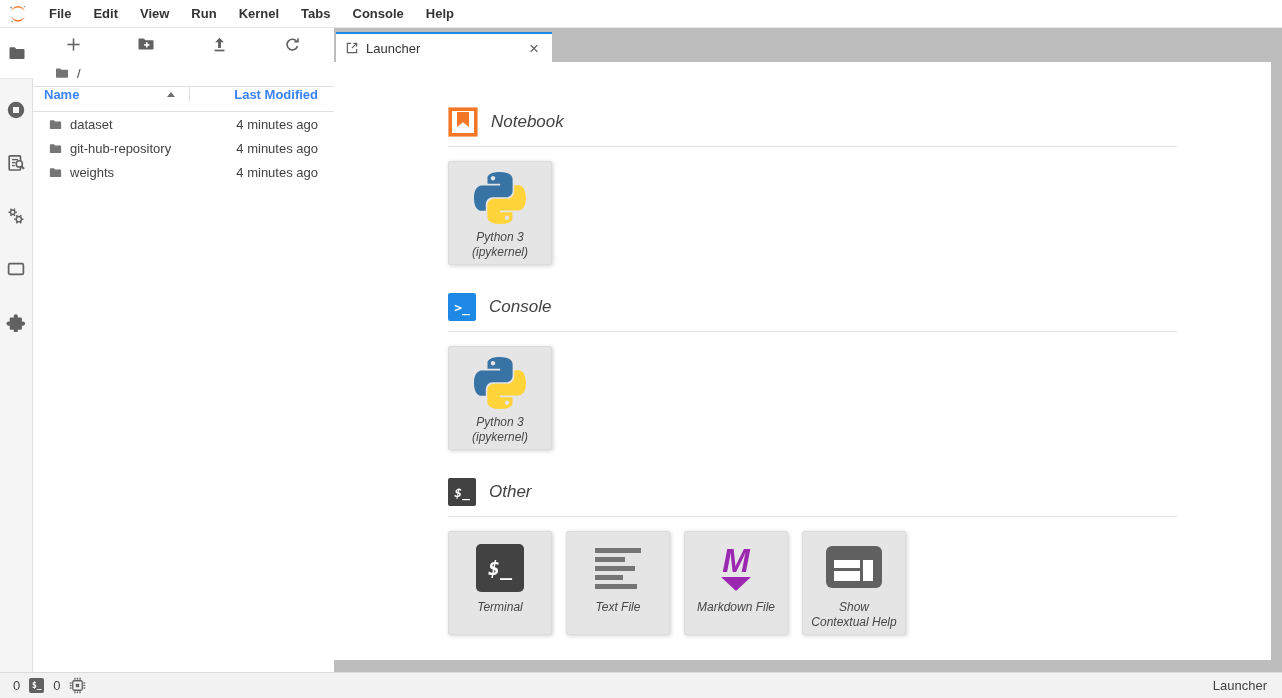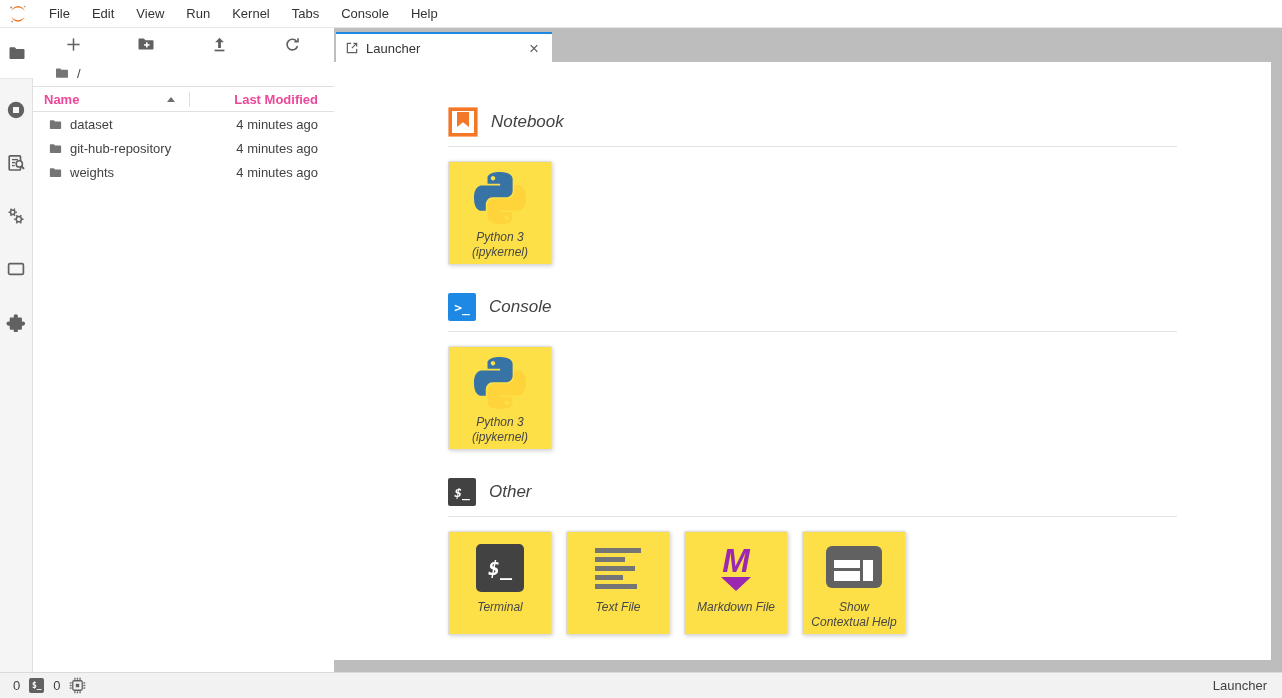--- a/index.html
+++ b/index.html
@@ -4,37 +4,37 @@
 <style>
   * { margin:0; padding:0; box-sizing:border-box; }
   html,body { width:1282px; height:698px; }
   body { position:relative; background:#bdbdbd; font-family:"Liberation Sans",sans-serif; color:#333; overflow:hidden; }
   svg { display:block; }
 
   
   #menubar { position:absolute; left:0; top:0; width:1282px; height:28px; background:#fff;
              border-bottom:1px solid #e7e7e7; display:flex; align-items:center; z-index:9; }
   #menubar .logo { margin-left:8px; margin-right:10px; }
-  .menu-item { font-size:13px; color:#333; padding:0 11px; height:28px; line-height:27px; cursor:default; }
+  .menu-item { font-size:13px; color:#333; padding:0 11px; height:28px; line-height:27px; cursor:default;font-weight:bold; }
 
   
   #sidebar { position:absolute; left:0; top:28px; width:33px; height:644px; background:#f5f5f5;
              border-right:1px solid #e0e0e0; }
   .side-cell { height:50px; display:flex; align-items:center; justify-content:center; }
   .side-cell.active { background:#fff; margin-right:-1px; }
   #sidebar-lower { border-top:1px solid #e6e6e6; padding-top:4px; }
   #sidebar-lower .side-cell { height:53px; }
 
   
   #filebrowser { position:absolute; left:33px; top:28px; width:301px; height:644px; background:#fff; }
   #fb-toolbar { height:32px; display:flex; align-items:center; justify-content:space-between; padding:0 30px 0 28px; }
   .tb-btn { width:24px; height:24px; display:flex; align-items:center; justify-content:center; }
   #fb-breadcrumb { height:26px; display:flex; align-items:center; padding-left:21px; gap:7px; font-size:13px; color:#424242; }
   #fb-header { height:26px; border-top:1px solid #e0e0e0; border-bottom:1px solid #e0e0e0;
-               display:flex; align-items:center; font-size:13px; font-weight:bold; color:#ec4899;gap:32px; }
+               display:flex; align-items:flex-start; font-size:13px; font-weight:bold; color:#3b82f6;gap:32px; }
   .col-name { flex:0 0 157px; border-right:1px solid #e0e0e0; display:flex; align-items:center;
               justify-content:space-between; padding:0 14px 0 11px; }
   .caret-up { width:0; height:0; border-left:4.5px solid transparent; border-right:4.5px solid transparent;
               border-bottom:5.5px solid #6d6d6d; }
   .col-mod { flex:1; display:flex; align-items:center; justify-content:flex-end; padding-right:16px; }
   .fb-row { height:24px; display:flex; align-items:center; padding-left:15px; gap:7px; font-size:13px; color:#424242; }
   .fb-row .mod { margin-left:auto; padding-right:16px; }
 
   
   #dock { position:absolute; left:334px; top:28px; width:948px; height:644px; background:#bdbdbd; }
@@ -45,21 +45,21 @@
   .tab .tab-label { margin-left:7px; }
   .tab .tab-close { margin-left:auto; font-size:17px; color:#616161; line-height:1; padding:0 4px; }
   #content { position:absolute; left:0; top:34px; width:937px; height:598px; background:#fff; overflow:hidden; }
 
   
   #launcher { padding:45px 0 0 114px; width:843px; }
   .section { width:729px;font-style:italic; }
   .section-header { display:flex; align-items:center; height:30px; gap:13px; font-size:17px; color:#424242; }
   .divider { height:1px; background:#e3e3e3; margin-top:9px; }
   .cards { display:flex; gap:14px; margin-top:14px; margin-bottom:27px; }
-  .card { width:104px; height:104px; background:#fde047; border:1px solid #dcdcdc; border-radius:2px;
+  .card { width:104px; height:104px; background:#e5e5e5; border:1px solid #dcdcdc; border-radius:2px;
           box-shadow:1px 1px 4px rgba(0,0,0,.18); display:flex; flex-direction:column; align-items:center;
           padding-top:10px; cursor:pointer; }
   .card-icon { height:52px; display:flex; align-items:center; justify-content:center; }
   .card-label { margin-top:6px; font-size:12px; color:#474747; text-align:center; line-height:1.25; padding:0 4px; }
 
   .sq-icon { width:28px; height:28px; border-radius:2px; display:flex; align-items:center; justify-content:center;
              font-family:"DejaVu Sans Mono",monospace; font-weight:bold; font-size:13px; color:#fff; }
   .sq-console { background:#1e88e5; }
   .sq-other { background:#424242; }
   .terminal-big { width:48px; height:48px; background:#424242; border-radius:5px; display:flex; align-items:center;

